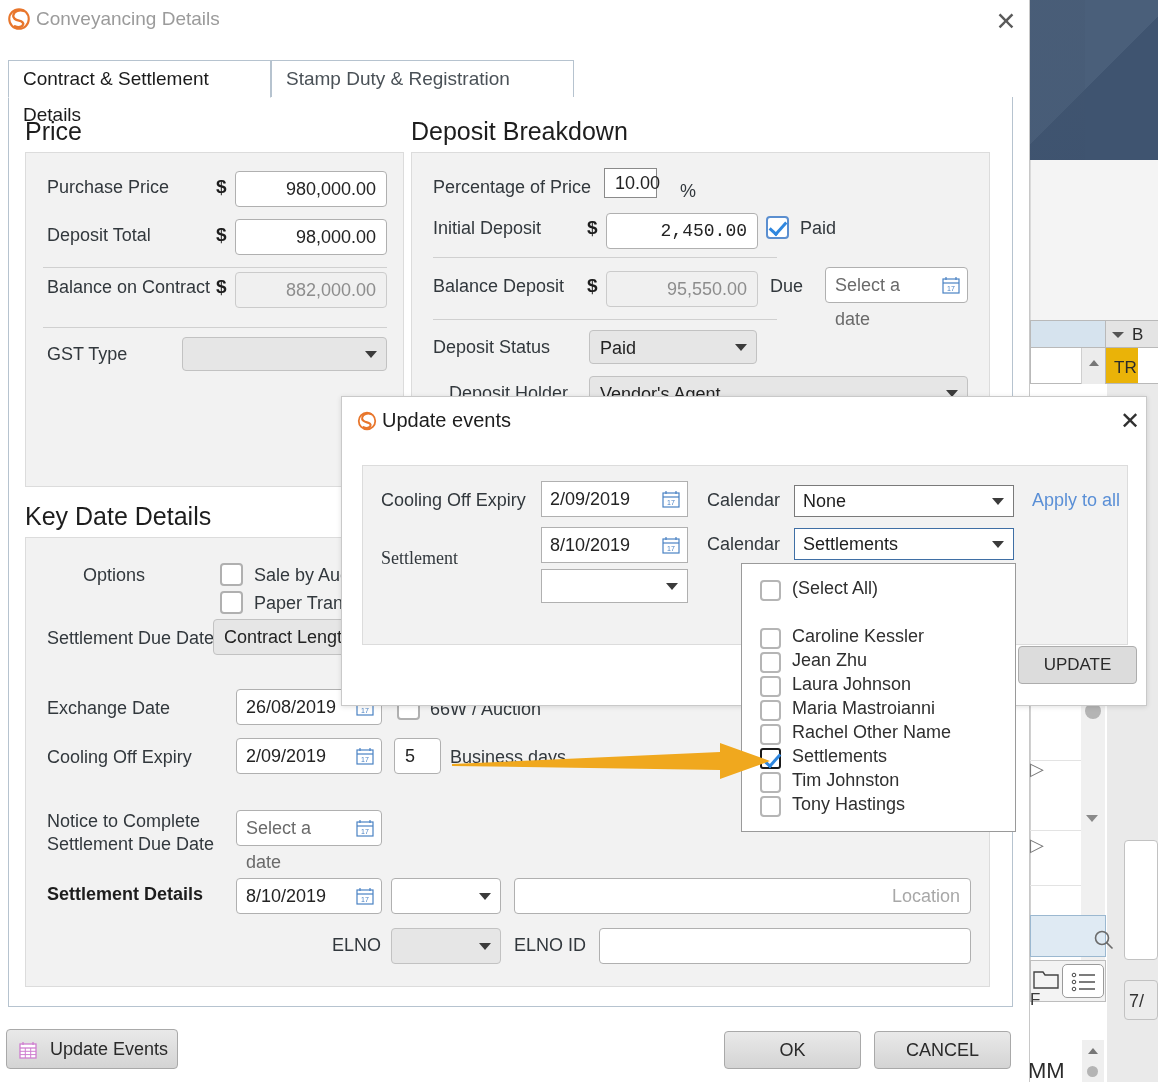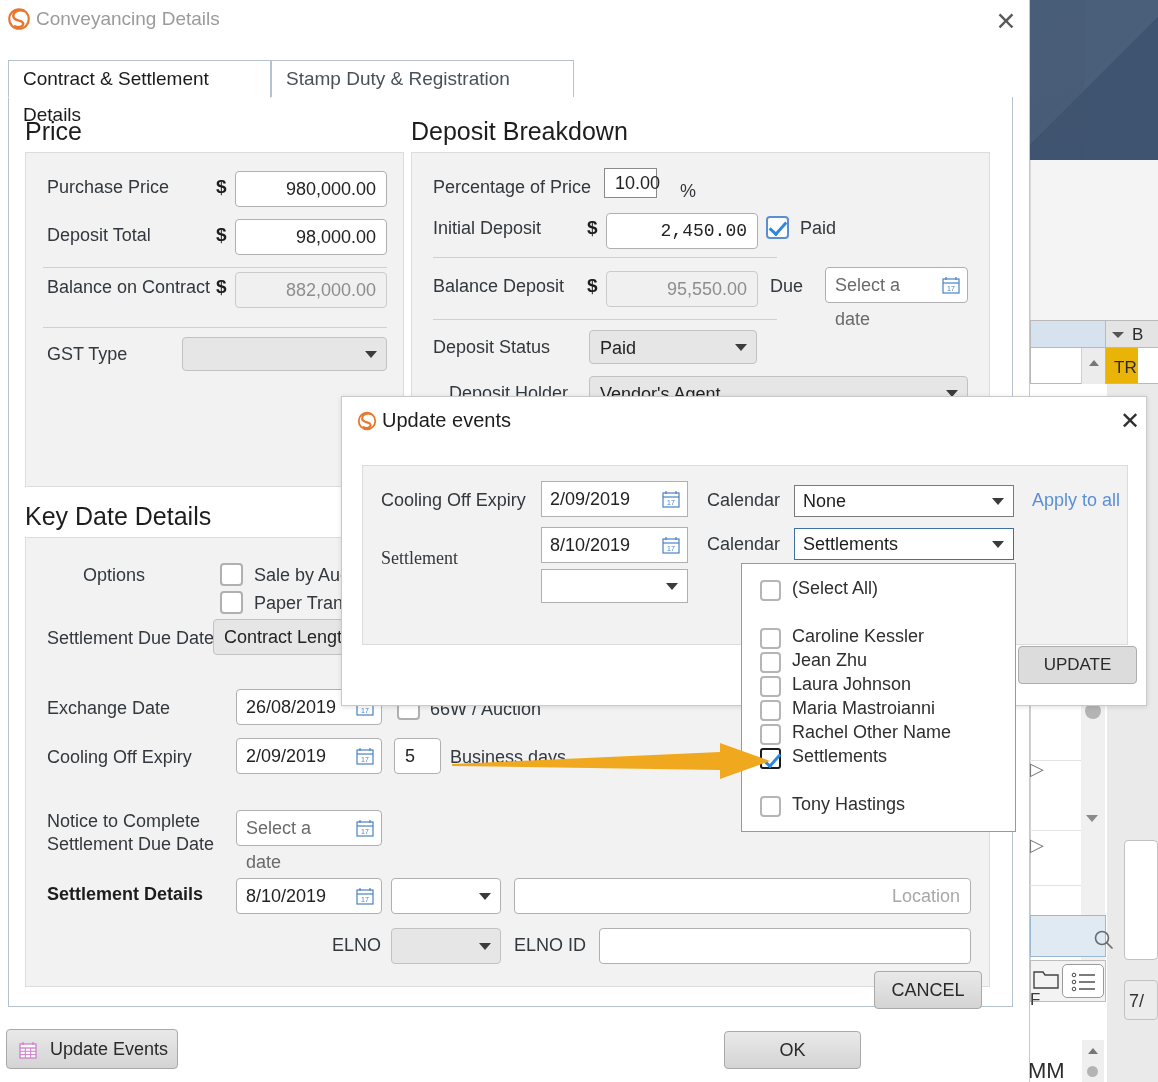--- a/index.html
+++ b/index.html
@@ -471,21 +471,21 @@
       <line x1="4" y1="1" x2="4" y2="4" stroke="#cf7ed0" stroke-width="1.3"></line>
       <line x1="14" y1="1" x2="14" y2="4" stroke="#cf7ed0" stroke-width="1.3"></line>
       <line x1="6.3" y1="7" x2="6.3" y2="17" stroke="#cf7ed0" stroke-width="1"></line>
       <line x1="11.7" y1="7" x2="11.7" y2="17" stroke="#cf7ed0" stroke-width="1"></line>
       <line x1="1" y1="10.3" x2="17" y2="10.3" stroke="#cf7ed0" stroke-width="1"></line>
       <line x1="1" y1="13.6" x2="17" y2="13.6" stroke="#cf7ed0" stroke-width="1"></line>
     </svg>
     <span>Update Events</span>
   </div>
   <div class="btn grad" style="left:724px; top:1031px; width:137px; height:38px; line-height:36px;">OK</div>
-  <div class="btn grad" style="left:874px; top:971px; width:108px; height:38px; line-height:36px;">CANCEL</div>
+  <div class="btn grad" style="left:874px; top:1031px; width:137px; height:38px; line-height:36px;">CANCEL</div>
 </div>
 
 <div id="update-dialog">
   <svg class="ud-logo" viewBox="0 0 32 32">
     <path d="M22 6c-5-2-12 0-13 5-1 4 3 6 7 7 4 1 6 3 5 5-1 3-6 4-10 2" fill="none" stroke="#e8762c" stroke-width="3" stroke-linecap="round"></path>
     <circle cx="16" cy="16" r="12" fill="none" stroke="#e8762c" stroke-width="2.6"></circle>
   </svg>
   <div class="ud-title">Update events</div>
   <div class="ud-close">✕</div>
 
@@ -556,20 +556,24 @@
     <span class="dd-lbl">Maria Mastroianni</span>
   </div>
   <div class="dd-item" style="top:158px;">
     <span class="dd-chk"></span>
     <span class="dd-lbl">Rachel Other Name</span>
   </div>
   <div class="dd-item" style="top:182px;">
     <span class="dd-chk on"></span>
     <span class="dd-lbl">Settlements</span>
   </div>
+  <div class="dd-item" style="top:206px;">
+    <span class="dd-chk"></span>
+    <span class="dd-lbl">Tim Johnston</span>
+  </div>
   <div class="dd-item" style="top:230px;">
     <span class="dd-chk"></span>
     <span class="dd-lbl">Tony Hastings</span>
   </div>
 </div>
 
 <svg id="annot-arrow" viewBox="0 0 320 40">
   <polygon points="0,22 268,10 268,1 318,19 268,37 268,28 0,24" fill="#f0a81e"></polygon>
 </svg>
 

